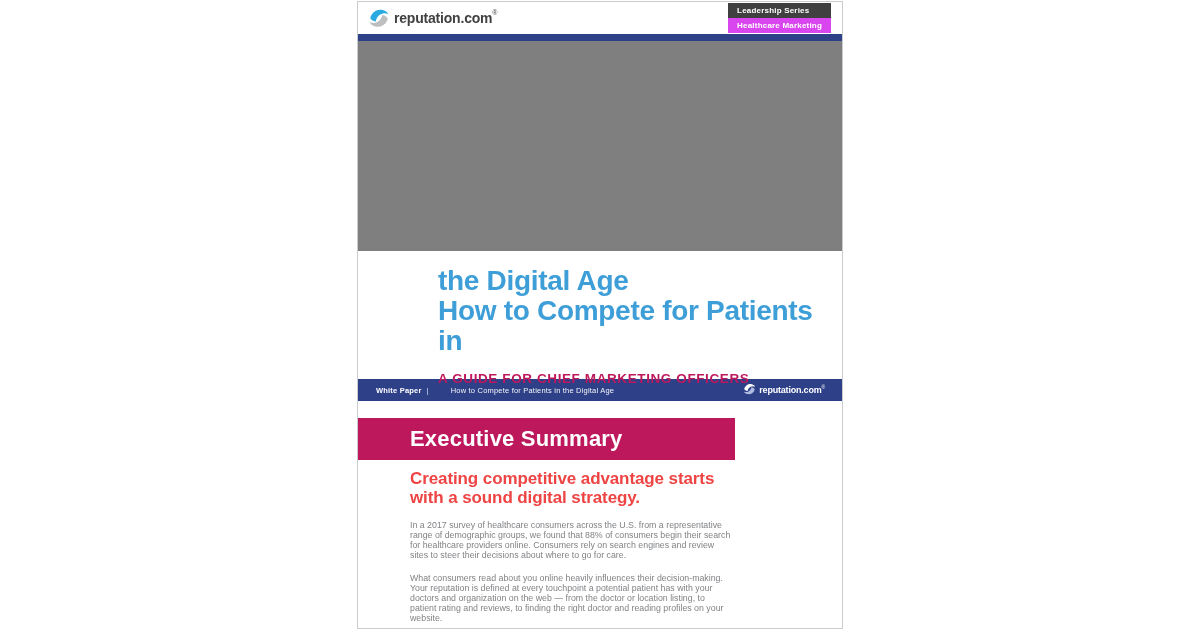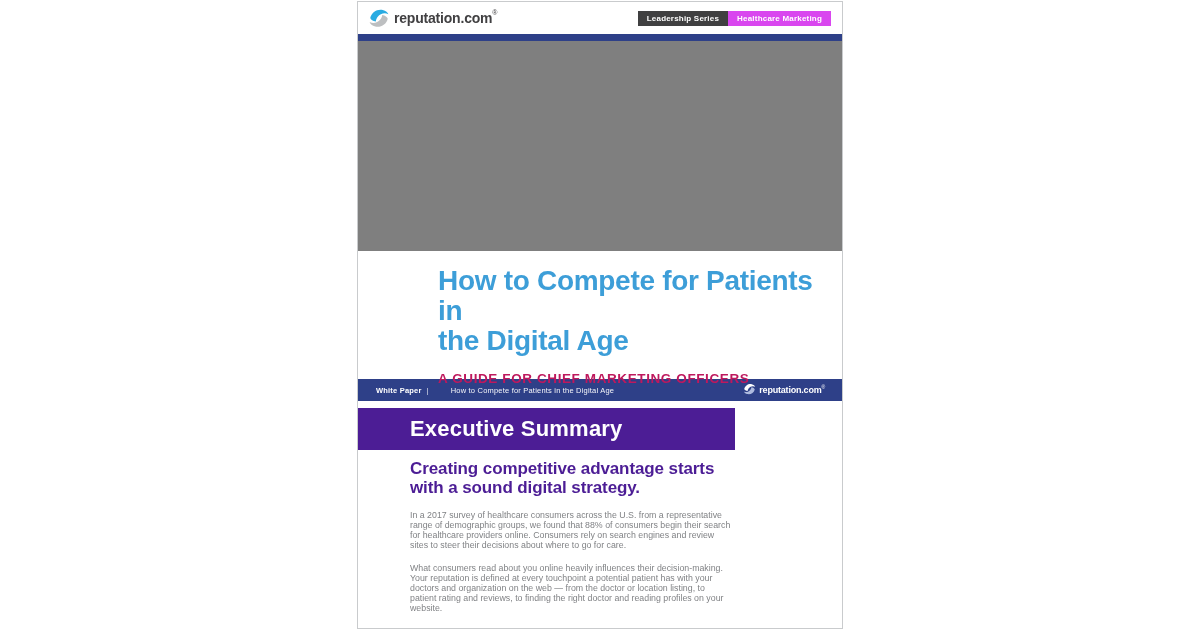--- a/index.html
+++ b/index.html
@@ -14,21 +14,21 @@
   
   .doc-header {
     height:32px; display:flex; align-items:center;
     justify-content:space-between; padding:0 11px 0 10px; background:#ffffff;
   }
   .brand { display:flex; align-items:center; gap:4px; }
   .brand svg { display:block; }
   .brand-text { font-size:14px; font-weight:700; color:#414042; letter-spacing:-0.2px; }
   .brand-reg { font-size:7px; vertical-align:top; position:relative; top:-1px; font-weight:400; }
 
-  .tags { display:flex; }
+  .tags { display:flex;flex-direction:column; }
   .tag {
     height:15px; line-height:15px; padding:0 9px; font-size:8px; font-weight:700;
     color:#ffffff; letter-spacing:0.2px; white-space:nowrap;
   }
   .tag-dark { background:#404041; }
   .tag-blue { background:#d946ef; }
 
   
   .navy-strip { height:7px; background:#2e4088; }
   .hero-image { height:210px; background:#7f7f7f; }
@@ -54,27 +54,27 @@
   .doc-bar-type { font-weight:700; }
   .doc-bar-sep { opacity:0.85; }
   .doc-bar-title { font-weight:400; opacity:0.95;padding-left:17px; }
   .doc-bar-brand { display:flex; align-items:center; gap:3px; }
   .doc-bar-brand .brand-text { font-size:9px; color:#ffffff; }
   .doc-bar-brand .brand-reg { font-size:5px; }
 
   
   .exec { background:#ffffff; }
   .exec-banner {
-    margin-top:7px; width:377px; height:42px; line-height:42px;
-    background:#4c1d95; color:#ffffff; font-size:22px; font-weight:600;
+    margin-top:17px; width:377px; height:42px; line-height:42px;
+    background:#be185d; color:#ffffff; font-size:22px; font-weight:600;
     padding-left:52px; letter-spacing:0.2px;
   }
   .exec-heading {
     margin:10px 0 0 52px; width:334px;
-    font-size:17px; line-height:18.5px; font-weight:700; color:#4c1d95;
+    font-size:17px; line-height:18.5px; font-weight:700; color:#ef4444;
     letter-spacing:-0.1px;
   }
   .exec p {
     margin:13px 0 0 52px; width:322px;
     font-size:8.8px; line-height:10px; color:#808285;
   }
 </style>
 </head>
 <body>
 
@@ -95,22 +95,22 @@
       <span class="tag tag-blue">Healthcare Marketing</span>
     </div>
   </div>
 
   <div class="navy-strip"></div>
 
   <div class="hero-image"></div>
 
   <div class="hero-text">
     <div class="hero-title">
+      <div>the Digital Age</div>
       <div>How to Compete for Patients in</div>
-      <div>the Digital Age</div>
     </div>
     <div class="hero-subtitle">A GUIDE FOR CHIEF MARKETING OFFICERS</div>
   </div>
 
   <div class="doc-bar">
     <div class="doc-bar-left">
       <span class="doc-bar-type">White Paper</span>
       <span class="doc-bar-sep">|</span>
       <span class="doc-bar-title">How to Compete for Patients in the Digital Age</span>
     </div>

